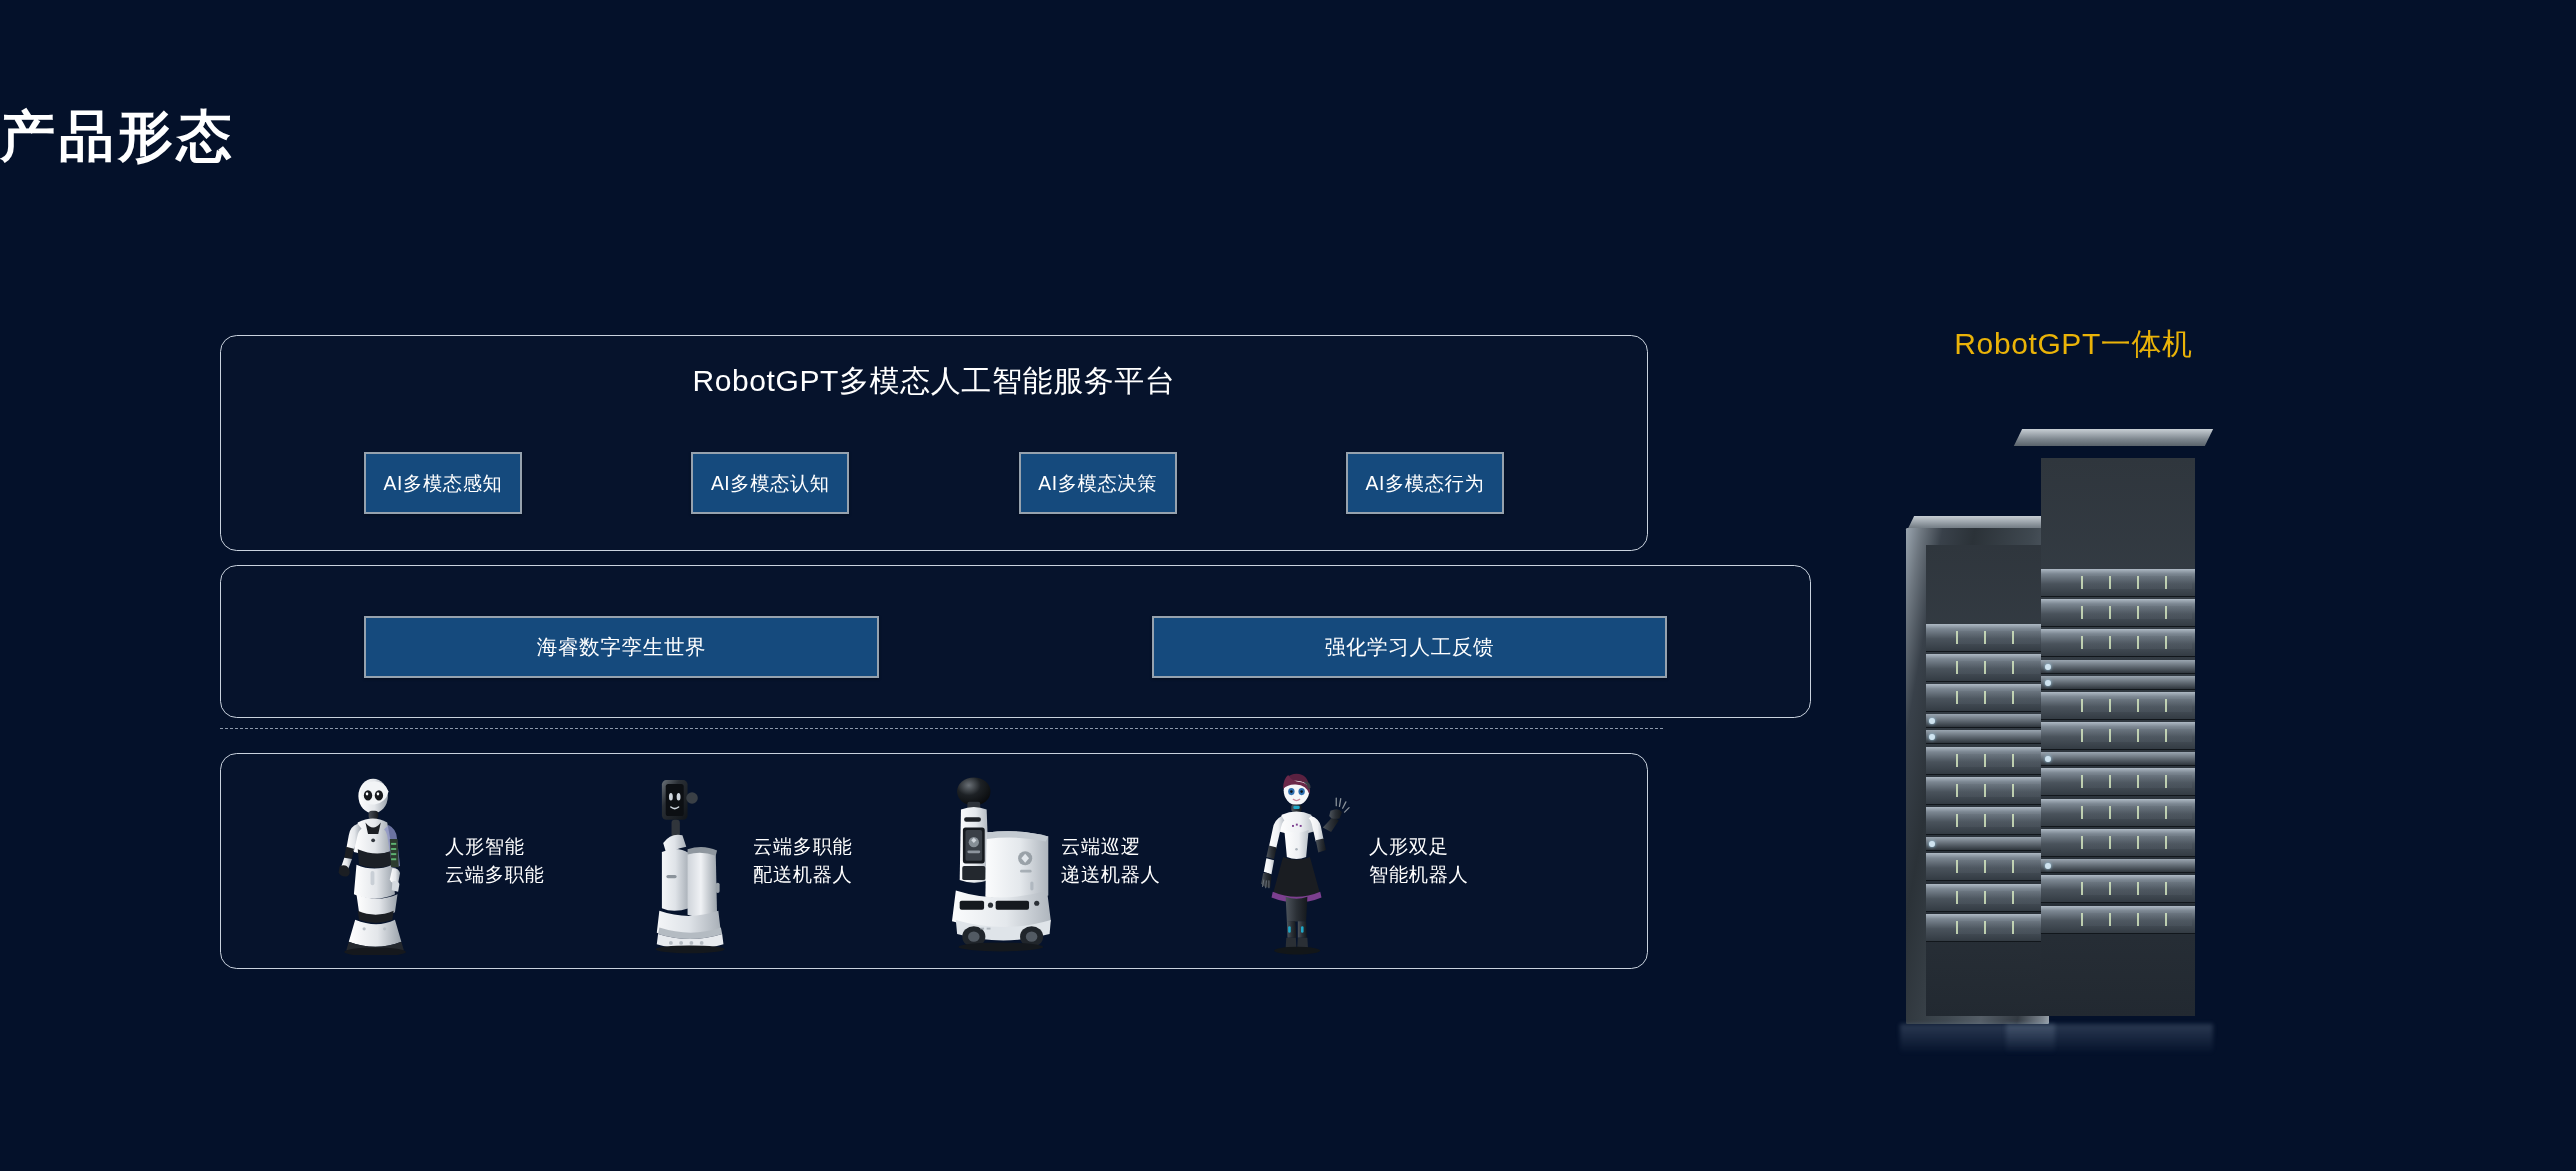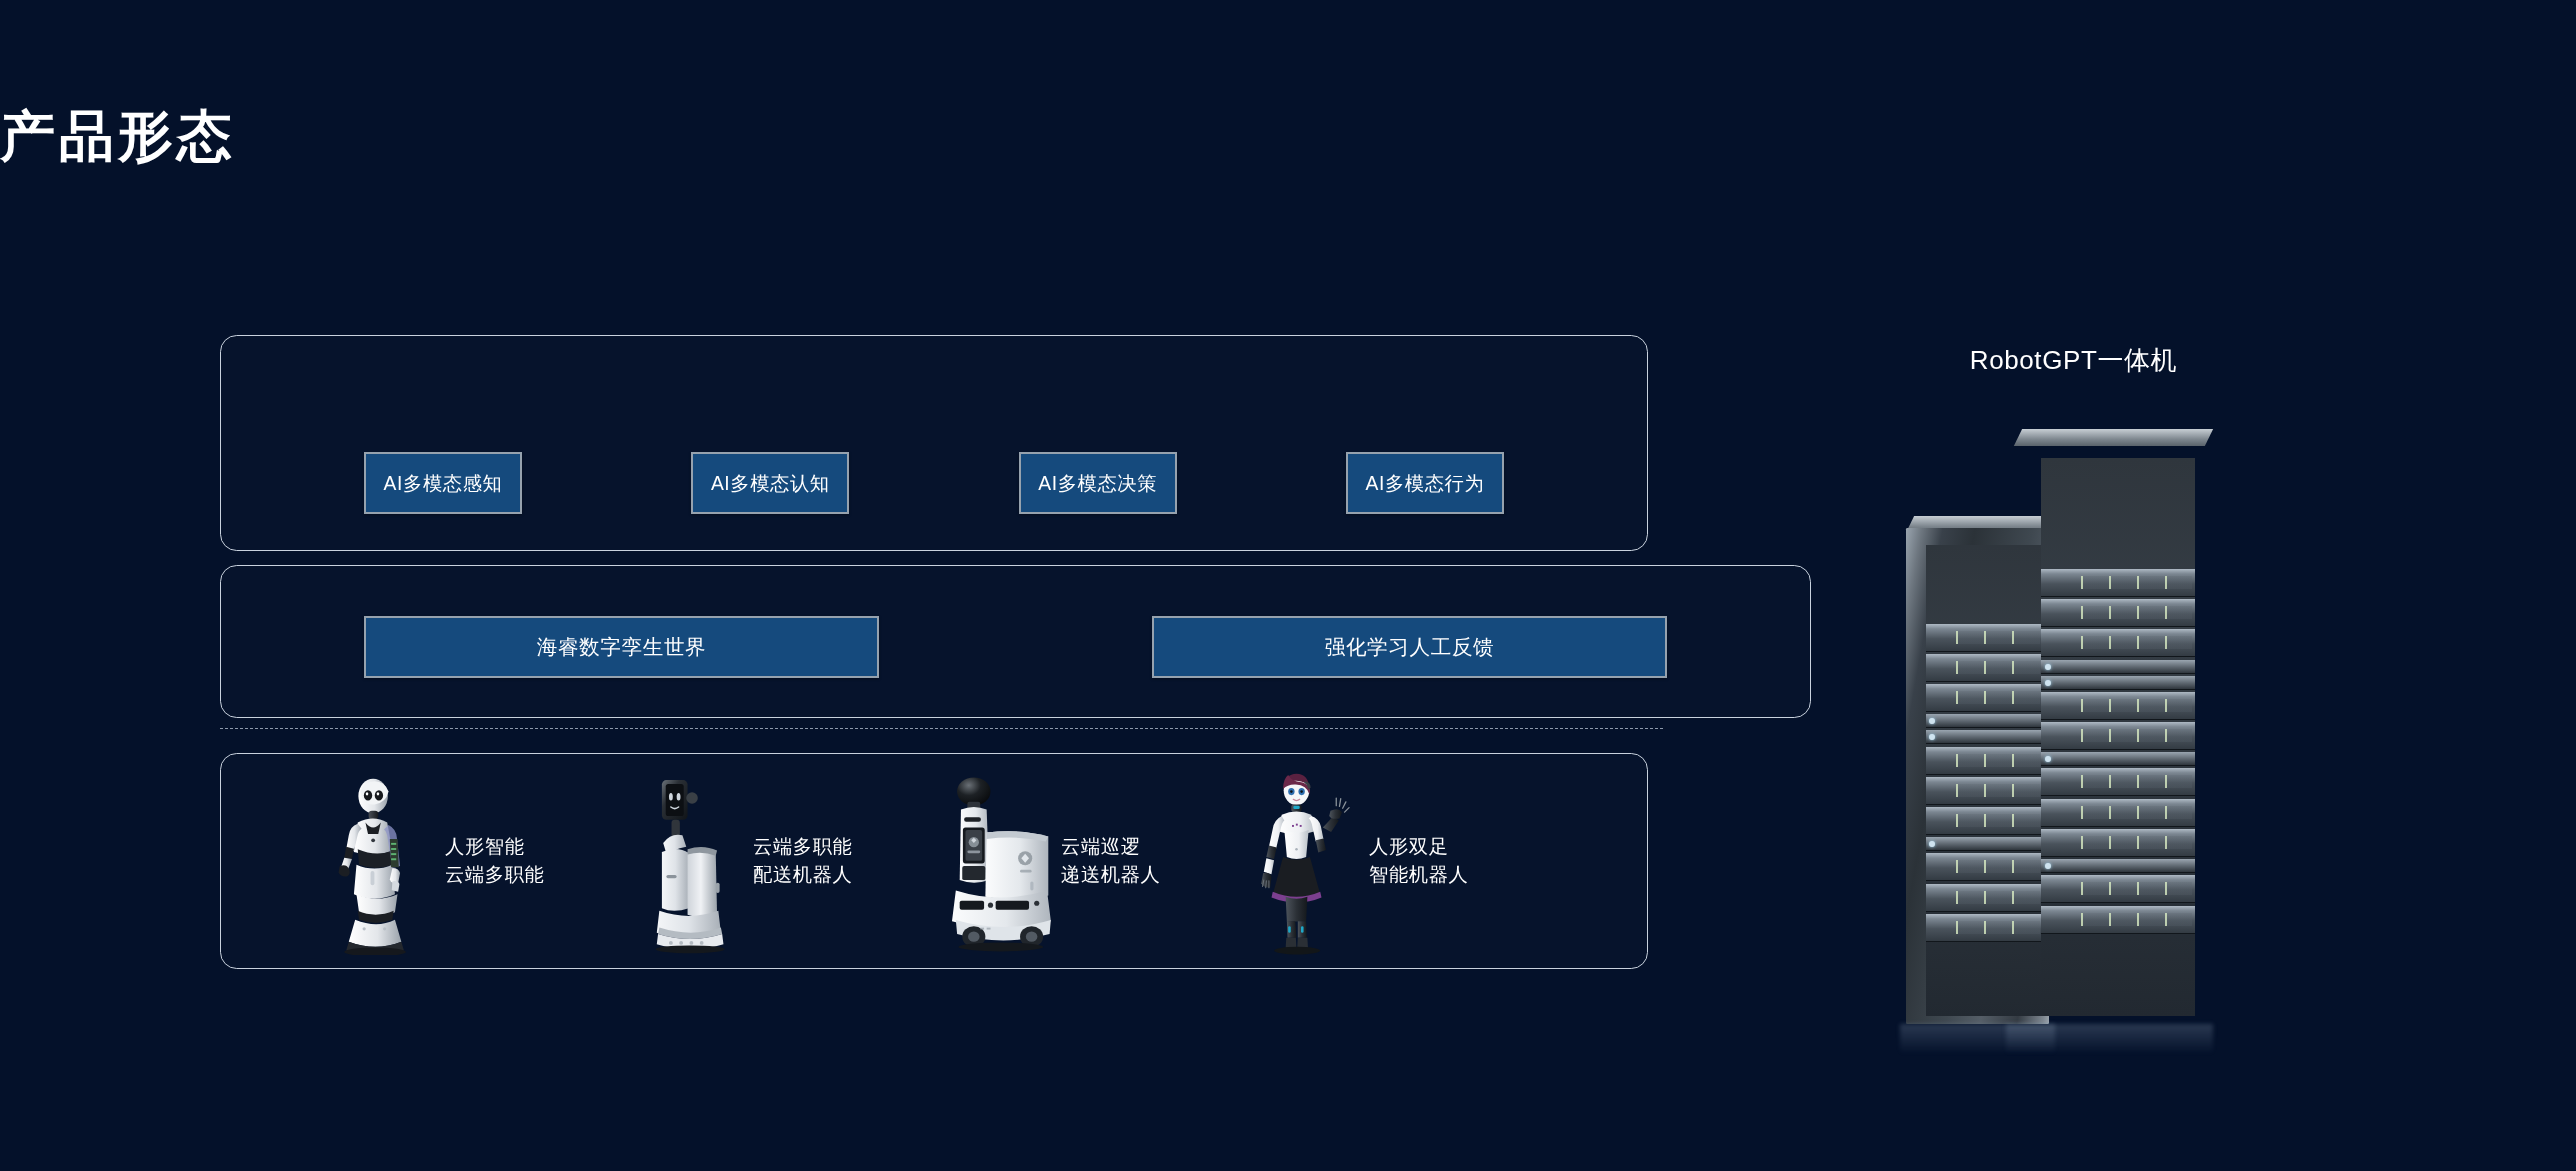--- a/index.html
+++ b/index.html
@@ -67,22 +67,22 @@
     gap:18px; height:100%;
   }
   .robot-art{ width:109px; height:187px; position:relative; flex:0 0 109px; }
   .robot-label{
     color:#ffffff; font-size:19.3px; line-height:1.45; letter-spacing:0.6px;
     white-space:nowrap;
   }
 
   
   #appliance-title{
-    position:absolute; left:1848px; top:343px; width:451px;
-    text-align:center; color:#ffffff; font-size:26px; letter-spacing:0.6px;
+    position:absolute; left:1848px; top:324px; width:451px;
+    text-align:center; color:#eab308; font-size:30px; letter-spacing:0.6px;
   }
   #rack-wrap{ position:absolute; left:1906px; top:419px; width:341px; height:605px; }
 
   .rack{ position:absolute; bottom:0; }
   .rack-body{
     position:absolute; inset:0;
     background:linear-gradient(100deg,#8e99a3 0%,#6c7680 6%,#3c444c 14%,
                #2a3views 0%,#2b3238 22%,#454e57 46%,#5d666f 62%,
                #3a4149 82%,#8b959e 96%,#aab3bb 100%);
     border-radius:1.3px;
@@ -125,20 +125,21 @@
   }
 </style>
 </head>
 <body>
 
 <div class="slide">
 
   <div class="slide-title">产品形态</div>
 
   <div class="card" id="card-platform">
+    <div class="platform-heading">RobotGPT多模态人工智能服务平台</div>
     <div class="chip-row" id="cap-row">
       <div class="chip">AI多模态感知</div>
       <div class="chip">AI多模态认知</div>
       <div class="chip">AI多模态决策</div>
       <div class="chip">AI多模态行为</div>
     </div>
   </div>
 
   <div class="card" id="card-engine">
     <div class="chip-row" id="engine-row">

